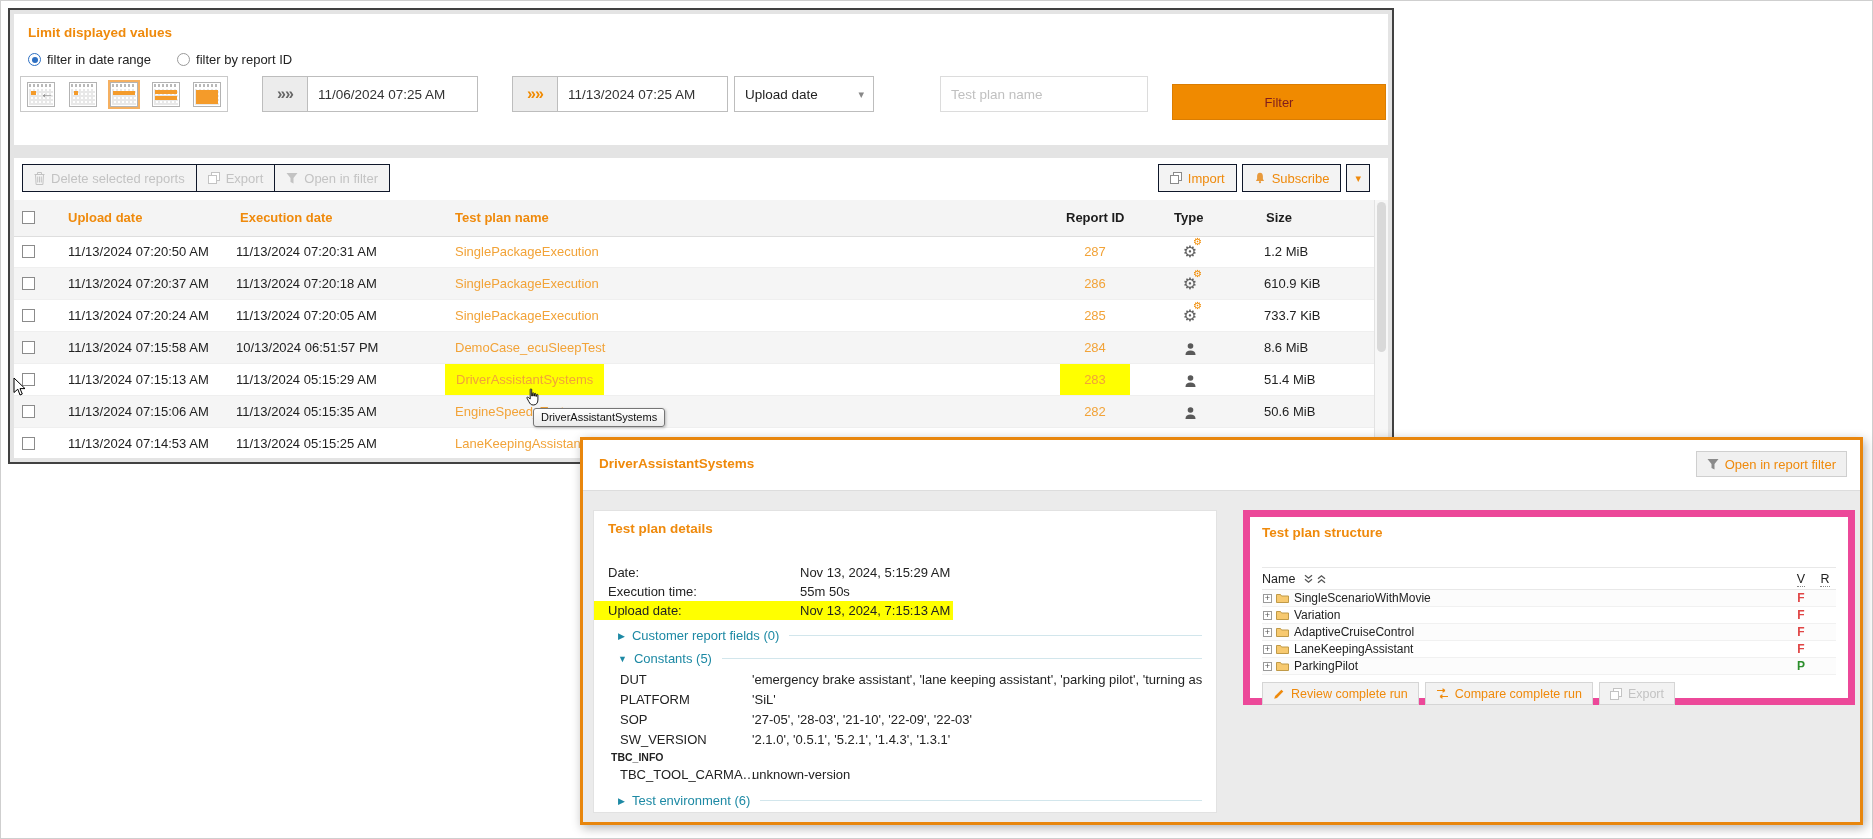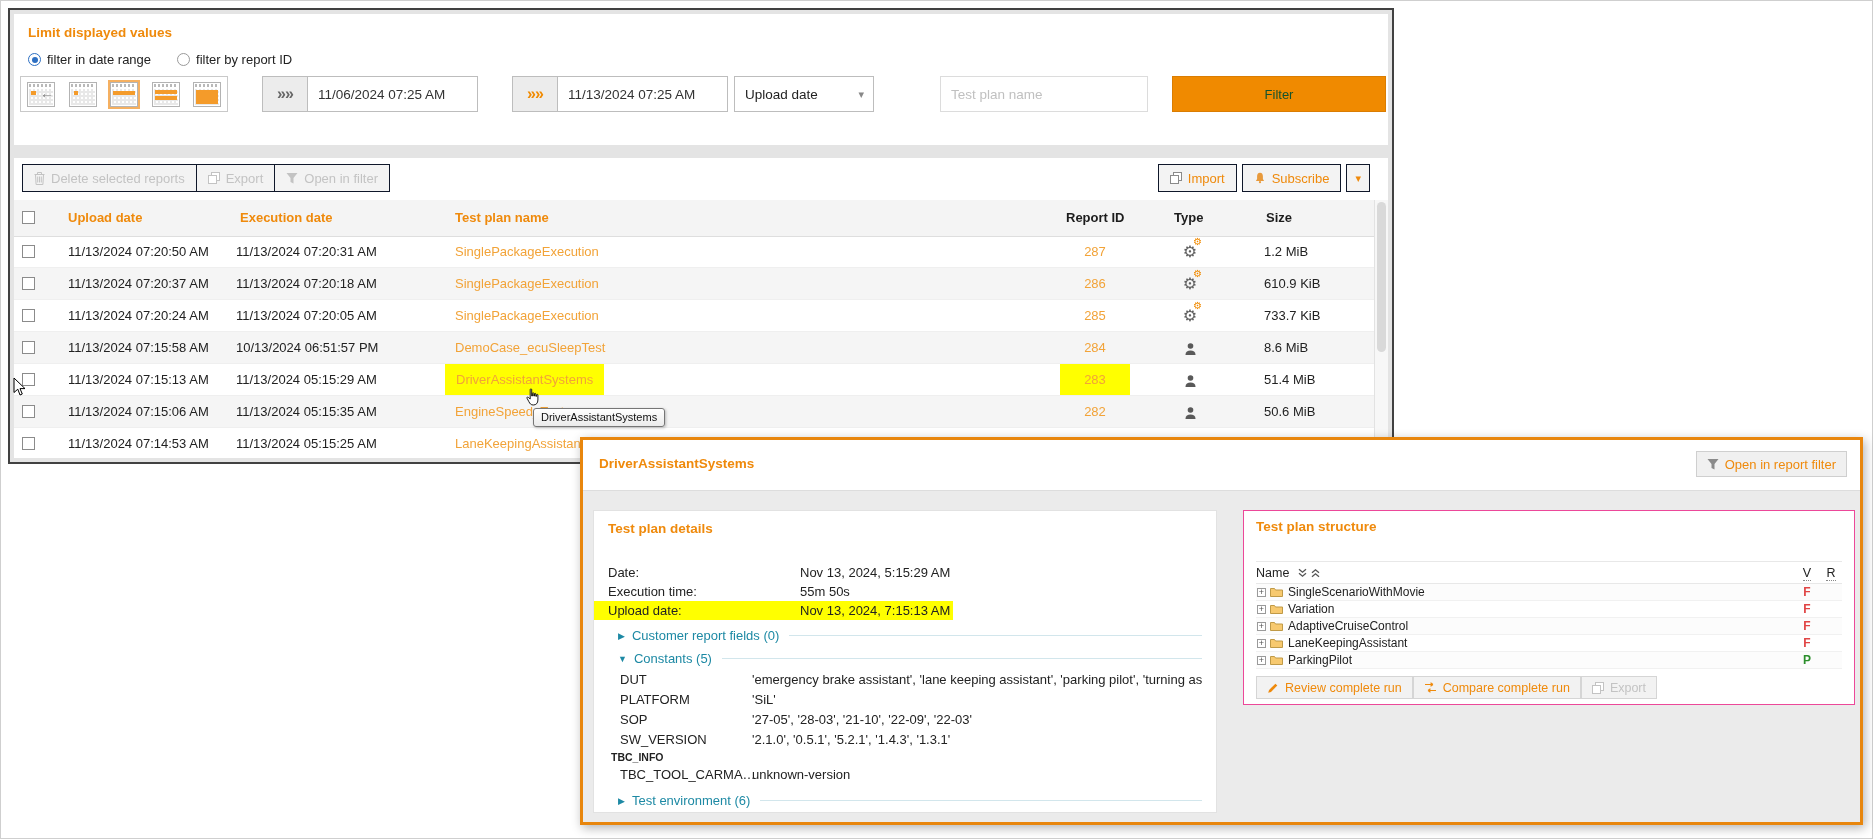--- a/index.html
+++ b/index.html
@@ -38,22 +38,22 @@
   .chev{width:46px;background:#ececec;border:1px solid #bdbdbd;display:flex;align-items:center;justify-content:center;
         font-size:16px;font-weight:bold;letter-spacing:-1px;color:#666;box-sizing:border-box}
   #range-to .chev{color:#f08a00}
   .dinput{width:170px;background:#fff;border:1px solid #bdbdbd;border-left:none;display:flex;align-items:center;
           padding:0 10px;font-size:13.5px;box-sizing:border-box;color:#333}
   #field-select{position:absolute;left:720px;top:0;width:140px;height:36px;border:1px solid #bdbdbd;background:#fff;
                 display:flex;align-items:center;padding:0 10px;font-size:13.5px;box-sizing:border-box}
   #field-select .caret{position:absolute;right:9px;color:#888;font-size:11px}
   #plan-input{position:absolute;left:926px;top:0;width:208px;height:36px;border:1px solid #dcdcdc;background:#fff;
               display:flex;align-items:center;padding:0 10px;font-size:13.5px;color:#c0c0c0;box-sizing:border-box}
-  #filter-btn{position:absolute;left:1158px;top:0;width:214px;height:36px;background:#f08a00;border:1px solid #da7d02;
-              color:#14532d;display:flex;align-items:center;justify-content:center;font-size:13px;box-sizing:border-box;cursor:pointer}
+  #filter-btn{position:absolute;left:1158px;top:8px;width:214px;height:36px;background:#f08a00;border:1px solid #da7d02;
+              color:#7f1d1d;display:flex;align-items:center;justify-content:center;font-size:13px;box-sizing:border-box;cursor:pointer}
   
   .table-card{position:absolute;left:4px;top:148px;right:4px;bottom:4px;background:#fff}
   #toolbar-left{position:absolute;left:8px;top:6px;display:flex}
   #toolbar-left .tbtn + .tbtn{margin-left:-1px}
   .tbtn{height:28px;display:flex;align-items:center;gap:6px;padding:0 11px;background:#f3f3f3;border:1px solid #0f172a;
         font-size:13px;color:#c3c3c3;box-sizing:border-box;cursor:default;white-space:nowrap}
   #toolbar-right{position:absolute;right:18px;top:6px;display:flex;gap:5px}
   .tbtn.live{color:#ef8a0c;cursor:pointer}
   .tbtn .caret{font-size:11px}
   .thead{position:absolute;left:0;right:14px;top:42px;height:36px;background:#f4f4f4;border-bottom:1px solid #dedede;
@@ -99,40 +99,40 @@
   .dlabel{width:192px}
   .dfield.hl-row{background:#ffff00;margin-left:-14px;padding-left:14px;width:345px}
   .section{display:flex;align-items:center;font-size:13px;color:#1d89a4;margin:8px 0 4px 10px;cursor:pointer}
   .section .tri{font-size:9px;margin-right:7px}
   .section .rule{flex:1;height:1px;background:#d2e6ec;margin-left:10px}
   .const-row{display:flex;font-size:13px;line-height:20px}
   .const-name{width:144px;padding-left:12px;box-sizing:border-box;white-space:nowrap}
   .const-val{flex:1;white-space:nowrap;overflow:hidden}
   .const-row.group{line-height:15px}
   .const-row.group .const-name{font-size:10.5px;font-weight:bold;padding-left:3px;width:auto}
-  #structure-card{position:absolute;left:660px;top:70px;width:612px;height:195px;background:#fff;border:1px solid #ec4899;
+  #structure-card{position:absolute;left:660px;top:70px;width:612px;height:195px;background:#fff;border:7px solid #ec4899;
                   padding:8px 12px;box-sizing:border-box}
   .tree-head{display:flex;align-items:center;height:21px;border-top:1px solid #e8e8e8;border-bottom:1px solid #e8e8e8;
              font-size:12.5px;font-weight:normal;margin-top:2px}
   .tree-head .nh{margin-right:9px}
   .tree-head .tchev{margin-right:4px;cursor:pointer;display:flex;align-items:center}
   .tree-head .spacer{flex:1}
   .vh,.rh{width:26px;text-align:center}
   .rh{width:22px}
   .vh i,.rh i{font-style:normal;border-bottom:1px dotted #888;cursor:pointer}
   .tree-row{display:flex;align-items:center;height:17px;font-size:12px;border-bottom:1px solid #f1f1f1;box-sizing:border-box}
   .tree-row:nth-child(odd){background:#fcfcfc}
   .plusbox{width:9px;height:9px;border:1px solid #9a9a9a;font-size:9px;line-height:7px;text-align:center;color:#555;
            margin:0 4px 0 1px;background:#fff;box-sizing:border-box;cursor:pointer}
   .tree-row .folder{margin-right:5px;display:flex}
   .tname{flex:1;white-space:nowrap;overflow:hidden}
   .tv{width:26px;text-align:center;font-weight:bold}
   .tv.red{color:#e04545}.tv.green{color:#2c8f2c}
   .tr-col{width:22px}
-  #tp-buttons{display:flex;margin-top:7px}
+  #tp-buttons{display:flex;gap:6px;margin-top:7px}
   .sbtn{height:23px;display:flex;align-items:center;gap:6px;padding:0 10px;background:#f2f2f2;border:1px solid #d5d5d5;
         font-size:12.5px;color:#ef8a0c;box-sizing:border-box;cursor:pointer;white-space:nowrap}
   .sbtn.disabled{color:#c3c3c3;cursor:default}
   svg{display:block}
 </style>
 </head>
 <body>
 
 <div id="stage">
   <div class="window">

